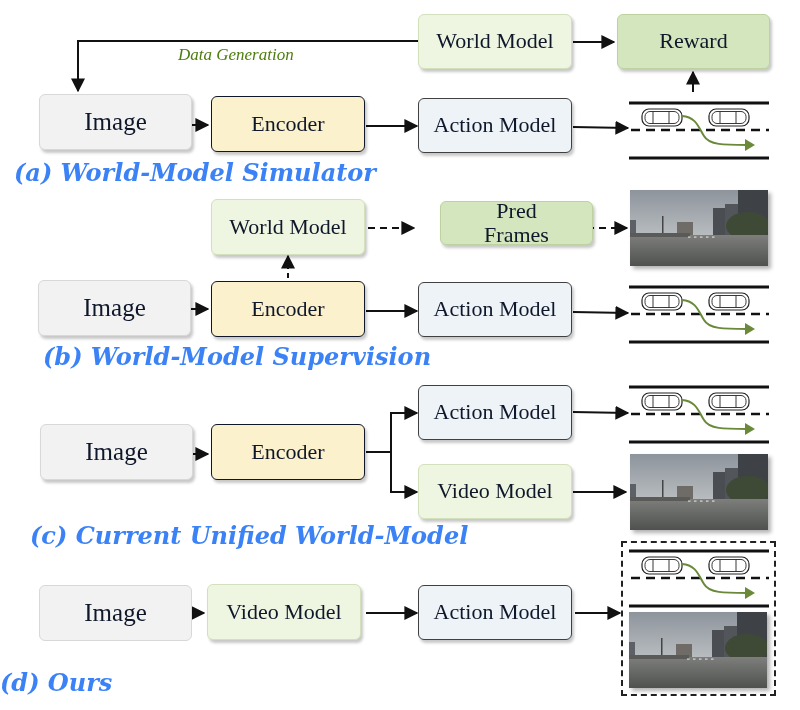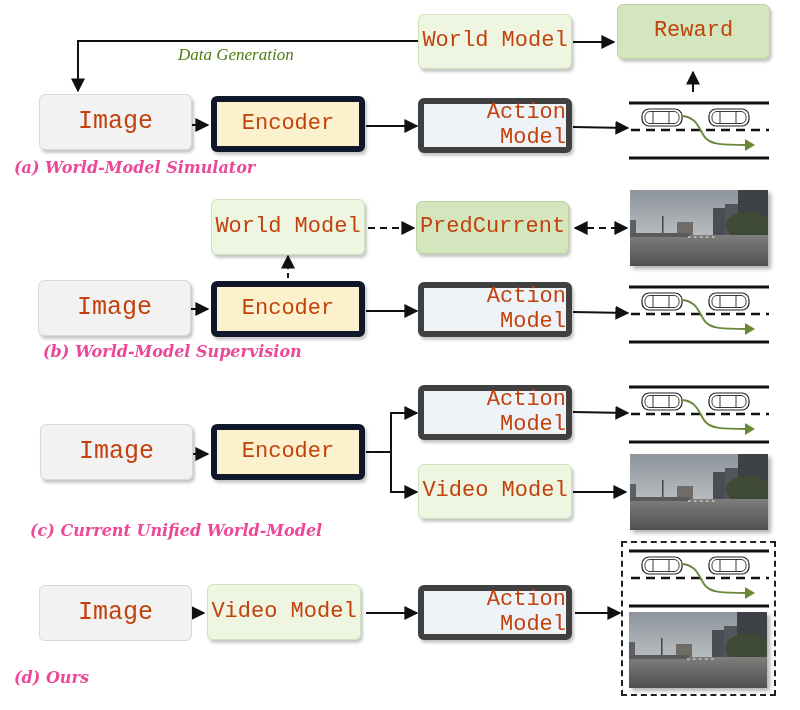--- a/index.html
+++ b/index.html
@@ -1,28 +1,28 @@
 <!DOCTYPE html>
 <html><head>
 <meta charset="utf-8">
 <style>
   html, body { margin: 0; padding: 0; background: #ffffff; }
   body { width: 800px; height: 710px; position: relative; overflow: hidden;
          font-family: "DejaVu Serif", "Liberation Serif", serif; }
   .box { position: absolute; box-sizing: border-box; border-radius: 6px;
-         display: flex; align-items: center; justify-content: center; text-align: right;
-         font-family: Liberation Mono, monospace; font-size: 22px; color: #c2410c;
+         display: flex; align-items: center; justify-content: center; text-align: left;
+         font-family: Liberation Serif, serif; font-size: 22px; color: #0f172a;
          box-shadow: 2px 3px 3px rgba(0,0,0,0.22); line-height: 1.1; }
   .img-box { background: #f2f2f2; border: 1px solid #d8d8d8; font-size: 25px; margin-left: 36px; }
-  .enc-box { background: #fbf1cc; border: 6px solid #0f172a; }
-  .act-box { background: #eef3f8; border: 6px solid #404040; }
+  .enc-box { background: #fbf1cc; border: 1px solid #0f172a; }
+  .act-box { background: #eef3f8; border: 1px solid #404040; }
   .wm-box  { background: #eef5e1; border: 1px solid #d2e0bc; }
   .rew-box { background: #d4e6bd; border: 1px solid #bcd39f; }
   .caption { position: absolute; font-family: "DejaVu Serif", serif; font-style: italic;
-             font-weight: bold; font-size: 16px; color: #ec4899; white-space: nowrap; }
+             font-weight: bold; font-size: 24px; color: #3b82f6; white-space: nowrap; }
   .note { position: absolute; font-family: Liberation Serif, serif; font-style: italic;
           font-size: 17px; color: #4d7c0f; white-space: nowrap; }
   svg.layer { position: absolute; left: 0; top: 0; }
   .photo { position: absolute; box-shadow: 3px 3px 4px rgba(0,0,0,0.3); overflow: hidden; }
   .traj { position: absolute; }
   .dashframe { position: absolute; border: 2px dashed #222; box-sizing: border-box; }
 </style>
 </head>
 <body>
 
@@ -57,43 +57,43 @@
   <line x1="157" y1="613" x2="204" y2="613" stroke="#111" stroke-width="2" marker-end="url(#ah)"></line>
   <line x1="366" y1="613" x2="417" y2="613" stroke="#111" stroke-width="2" marker-end="url(#ah)"></line>
   <line x1="575" y1="613" x2="620" y2="613" stroke="#111" stroke-width="2" marker-end="url(#ah)"></line>
 </svg>
 
 <div class="note" style="left:178px;top:45px;">Data Generation</div>
 <div class="box img-box" style="left:3px;top:94px;width:153px;height:56px;">Image</div>
 <div class="box enc-box" style="left:211px;top:96px;width:154px;height:56px;">Encoder</div>
 <div class="box act-box" style="left:418px;top:98px;width:154px;height:55px;">Action Model</div>
 <div class="box wm-box" style="left:418px;top:14px;width:154px;height:55px;">World Model</div>
-<div class="box rew-box" style="left:617px;top:4px;width:153px;height:55px;">Reward</div>
+<div class="box rew-box" style="left:617px;top:14px;width:153px;height:55px;">Reward</div>
 <div class="caption" style="left:14px;top:158px;">(a) World-Model Simulator</div>
 
 <div class="box wm-box" style="left:211px;top:199px;width:154px;height:56px;">World Model</div>
-<div class="box rew-box" style="left:416px;top:201px;width:153px;height:53px;">
+<div class="box rew-box" style="left:440px;top:201px;width:153px;height:44px;flex-direction:column;">
   <span>Pred</span>
-  <span>Current</span>
+  <span>Frames</span>
 </div>
 <div class="box img-box" style="left:2px;top:280px;width:153px;height:56px;">Image</div>
 <div class="box enc-box" style="left:211px;top:281px;width:154px;height:56px;">Encoder</div>
 <div class="box act-box" style="left:418px;top:282px;width:154px;height:55px;">Action Model</div>
 <div class="caption" style="left:14px;top:342px;margin-left:29px;">(b) World-Model Supervision</div>
 
 <div class="box img-box" style="left:4px;top:424px;width:153px;height:56px;">Image</div>
 <div class="box enc-box" style="left:211px;top:424px;width:154px;height:56px;">Encoder</div>
 <div class="box act-box" style="left:418px;top:385px;width:154px;height:55px;">Action Model</div>
 <div class="box wm-box" style="left:418px;top:464px;width:154px;height:55px;">Video Model</div>
 <div class="caption" style="left:30px;top:521px;">(c) Current Unified World-Model</div>
 
 <div class="box img-box" style="left:3px;top:585px;width:153px;height:56px;box-shadow:none;">Image</div>
 <div class="box wm-box" style="left:207px;top:584px;width:154px;height:56px;">Video Model</div>
 <div class="box act-box" style="left:418px;top:585px;width:154px;height:55px;">Action Model</div>
-<div class="caption" style="left:14px;top:668px;">(d) Ours</div>
+<div class="caption" style="left:0;top:668px;">(d) Ours</div>
 <div class="dashframe" style="left:621px;top:541px;width:155px;height:155px;"></div>
 
 <div class="traj" style="left:629px;top:101px;">
 <svg width="140" height="62" xmlns="http://www.w3.org/2000/svg">
   <line x1="0" y1="2" x2="140" y2="2" stroke="#111" stroke-width="3"></line>
   <line x1="2" y1="29" x2="140" y2="29" stroke="#111" stroke-width="2.5" stroke-dasharray="9,6"></line>
   <line x1="0" y1="57" x2="140" y2="57" stroke="#111" stroke-width="3"></line>
 
   <g transform="translate(13,8)">
     <rect x="0" y="0" width="40" height="17" rx="7" fill="#fff" stroke="#222" stroke-width="1.2"></rect>

